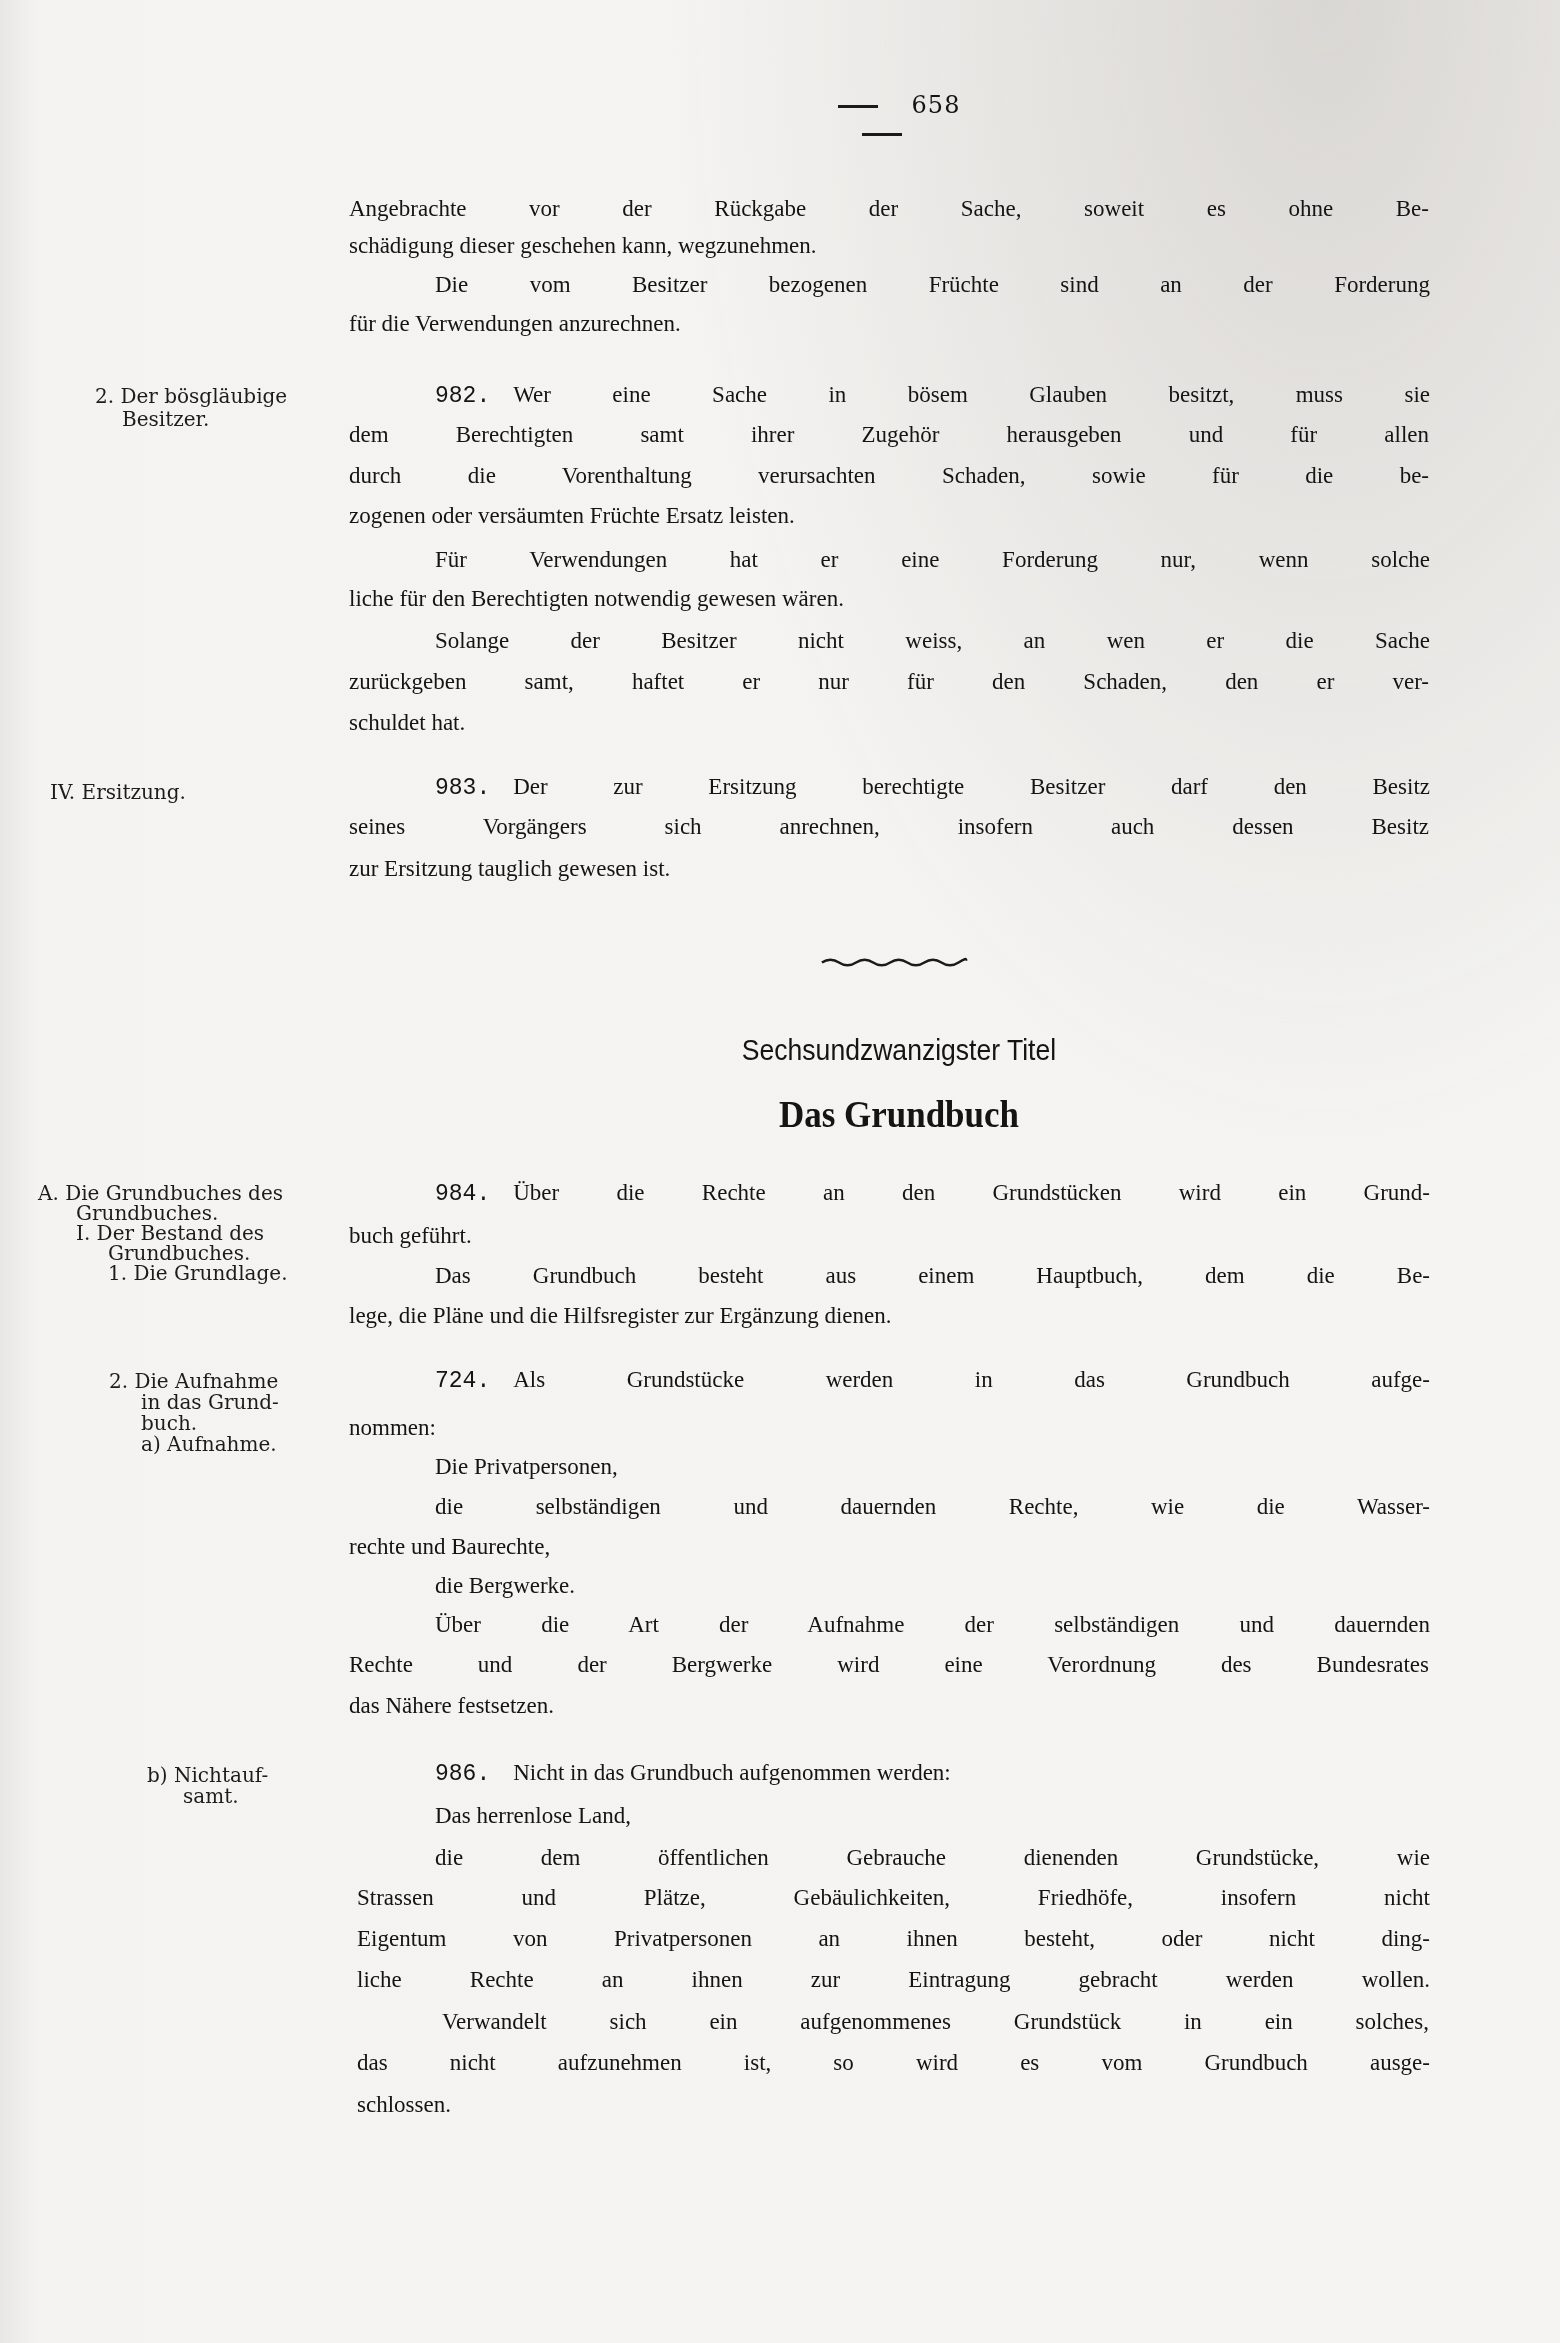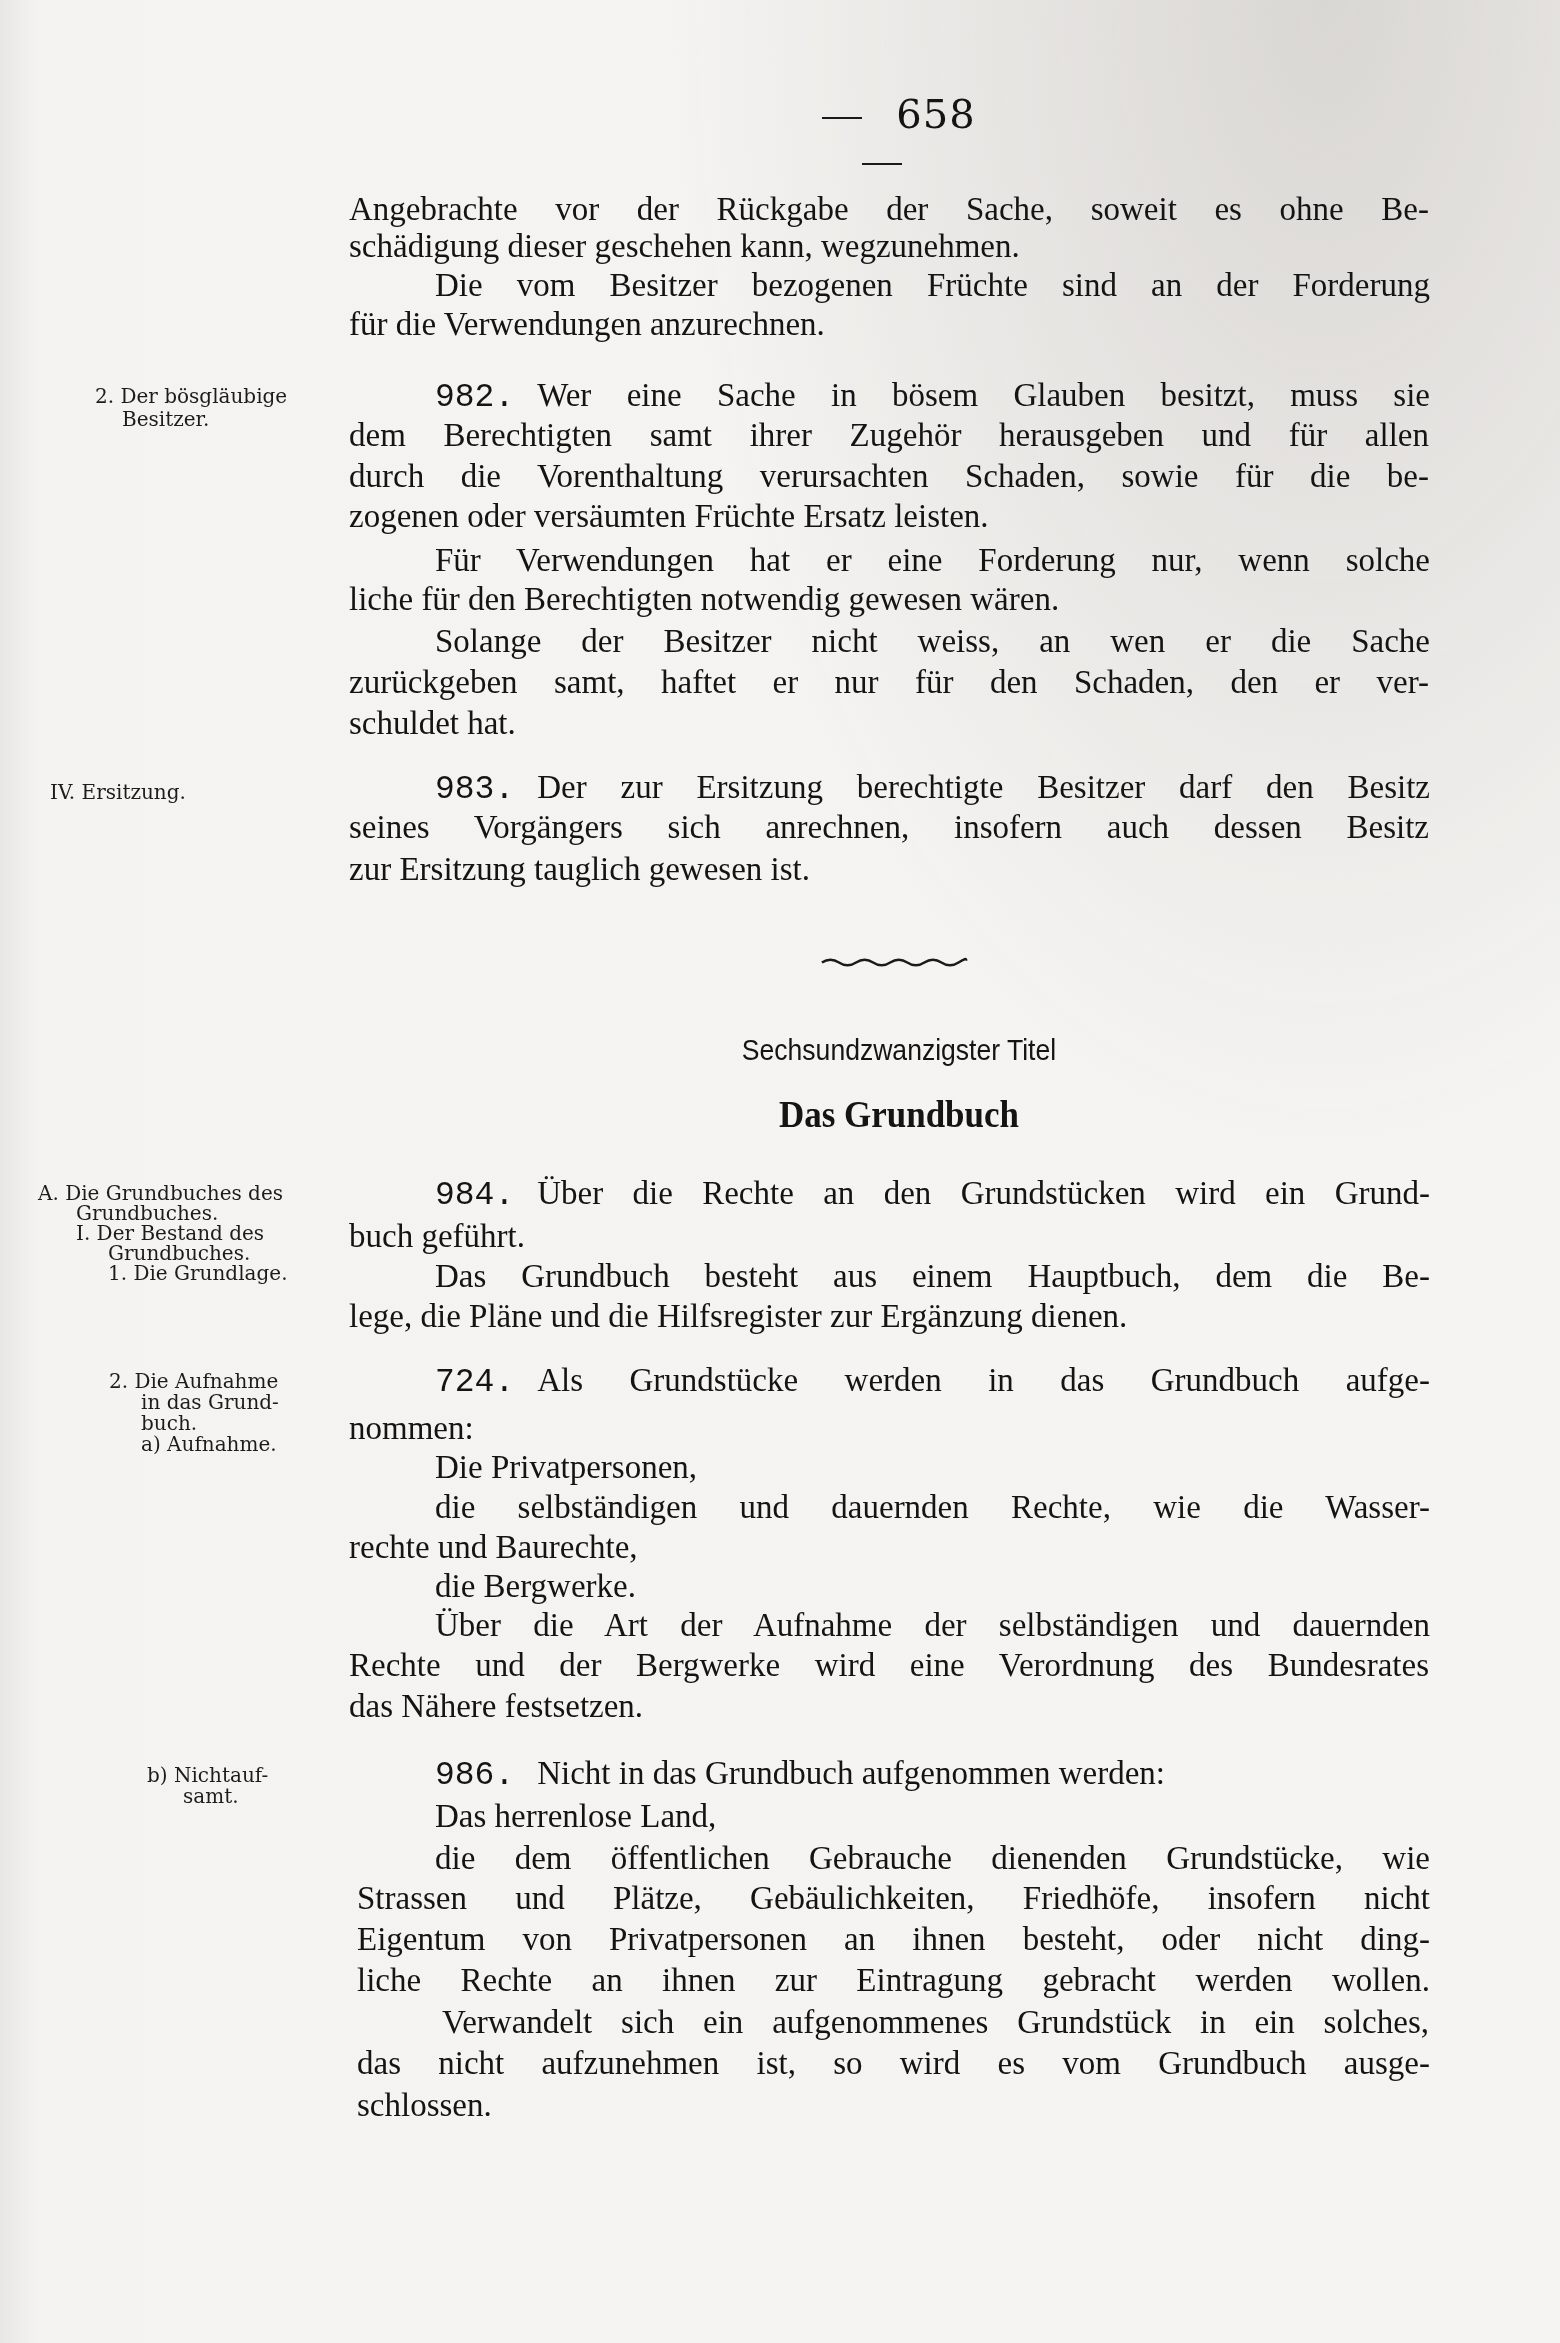--- a/index.html
+++ b/index.html
@@ -6,27 +6,27 @@
   body {
     width: 1561px; height: 2344px; position: relative; overflow: hidden;
     background: #f4f3f1;
     background-image: radial-gradient(ellipse at 85% 0%, #d9d7d3 0%, rgba(244,243,241,0) 35%),
                       linear-gradient(90deg, #e8e7e4 0px, #f4f3f1 38px, #f5f4f2 100%);
     color: #141414;
     font-family: "DejaVu Serif", "Liberation Serif", serif;
   }
   .page-number {
     position: absolute; top: 91px; left: 768px; width: 228px; text-align: center;
-    font-size: 40px; letter-spacing: 1px;
+    font-size: 24px; letter-spacing: 1px;
   }
   .page-number .dash { display: inline-block; width: 40px; height: 2.9px; background: #1a1a1a; vertical-align: middle; margin: 0 34px; }
   .line {
     position: absolute; left: 349px; width: 1080px; white-space: nowrap;
     font-family: "Liberation Serif", "DejaVu Serif", serif;
-    font-size: 33px; line-height: 40px; height: 40px;
+    font-size: 23px; line-height: 40px; height: 40px;
     transform-origin: left center;
   }
   .line.indent { left: 435px; width: 995px; }
   .line.justify { text-align: justify; text-align-last: justify; }
   .margin {
     position: absolute; font-family: "DejaVu Serif", serif; font-size: 20px; line-height: 23px;
     white-space: nowrap; color: #1c1c1c;
   }
   .heading-sub {
     position: absolute; top: 1033px; left: 571px; width: 656px; text-align: center;

